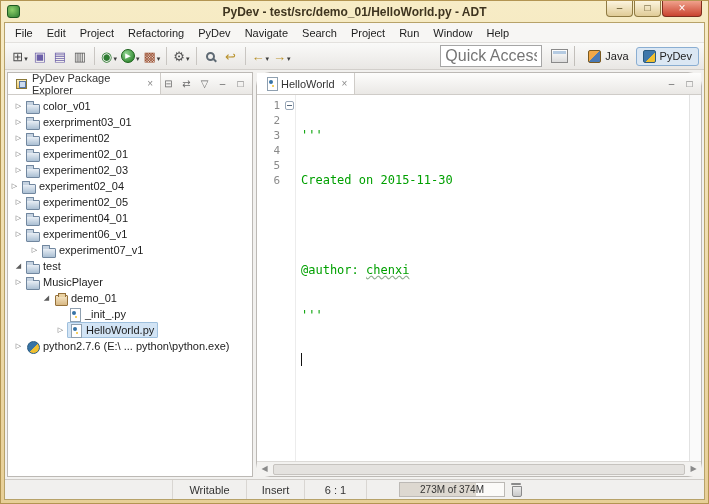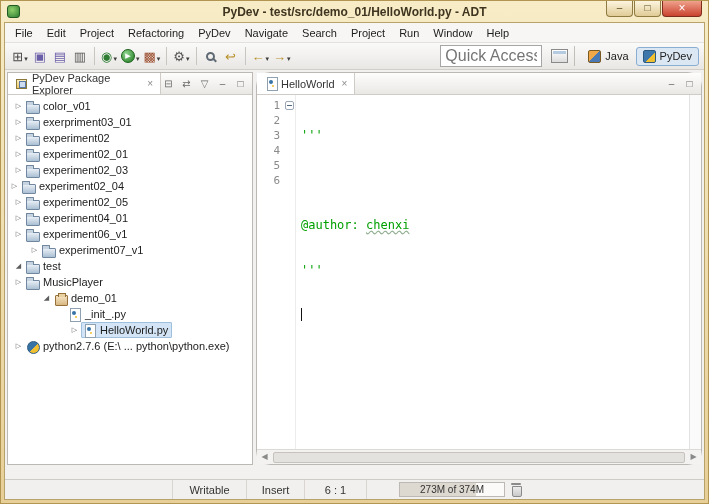--- a/index.html
+++ b/index.html
@@ -91,21 +91,21 @@
   .cl { height:15px; }
   .spell { text-decoration:underline; text-decoration-style:wavy; text-decoration-color:#8fae8f; }
   .cursor { display:inline-block; width:1px; height:13px; background:#111; vertical-align:text-top; }
   .ruler { width:12px; flex:none; border-left:1px solid #e2e2e2; background:#fafafa; }
 
   .hscroll { height:15px; flex:none; border-top:1px solid #dcdad7; background:#f3f2f0; display:flex; align-items:center; }
   .harrow { width:15px; flex:none; text-align:center; font-size:8px; color:#8a8a8a; line-height:14px; }
   .hthumb { flex:1; height:11px; margin:0 1px; background:#e4e2df; border:1px solid #c6c3bf; border-radius:2px; }
 
   
-  .statusbar { height:20px; flex:none; border-top:1px solid #cfccc8; background:#f1f0ee; display:flex; align-items:center; font-size:11px; color:#333;margin-top:12px; }
+  .statusbar { height:20px; flex:none; border-top:1px solid #cfccc8; background:#f1f0ee; display:flex; align-items:center; font-size:11px; color:#333; }
   .ssec { height:100%; display:flex; align-items:center; justify-content:center; border-right:1px solid #d9d6d2; }
   .s-blank { width:168px; }
   .s-writable { width:74px; }
   .s-insert { width:58px; }
   .s-caret { width:62px; }
   .heap { width:106px; height:15px; margin-left:32px; border:1px solid #bcb9b5; background:#fbfaf8; position:relative; display:flex; align-items:center; justify-content:center; font-size:10px; color:#333; }
   .heap-fill { position:absolute; left:0; top:0; bottom:0; background:#ddd8d0; }
   .heap-text { position:relative; z-index:1; }
   .trash { width:14px; height:15px; margin-left:4px; position:relative; }
   .trash::before { content:""; position:absolute; left:3px; top:4px; width:8px; height:9px; border:1px solid #8a8a8a; border-radius:0 0 2px 2px; background:linear-gradient(#ececec,#c9c9c9); }
@@ -318,21 +318,21 @@
                 <span class="tlabel">demo_01</span>
               </span>
             </div>
           <div class="trow" style="padding-left:46px">
               <span class="tw"></span>
               <span class="selwrap">
                 <span class="ic pyfile"></span>
                 <span class="tlabel">_init_.py</span>
               </span>
             </div>
-          <div class="trow" style="padding-left:60px">
+          <div class="trow" style="padding-left:46px">
               <span class="tw">▷</span>
               <span class="selwrap sel">
                 <span class="ic pyfile"></span>
                 <span class="tlabel">HelloWorld.py</span>
               </span>
             </div>
           <div class="trow" style="padding-left:4px">
               <span class="tw">▷</span>
               <span class="selwrap">
                 <span class="ic pyint"></span>
@@ -363,20 +363,21 @@
             <div class="ln">5</div>
             <div class="ln">6</div>
           </div>
           <div class="foldcol">
             <div class="foldcell">
                 <span class="foldbox"></span>
               </div>
           </div>
           <div class="code">
             <div class="cl"><span>'''</span></div>
+            <div class="cl"><span>Created on 2015-11-30</span></div>
             <div class="cl"><span></span></div>
             <div class="cl"><span>@author: </span><span class="spell">chenxi</span></div>
             <div class="cl"><span>'''</span></div>
             <div class="cl"><span class="cursor"></span><span></span></div>
           </div>
           <div class="ruler"></div>
         </div>
         <div class="hscroll">
           <span class="harrow">◀</span>
           <span class="hthumb"></span>

